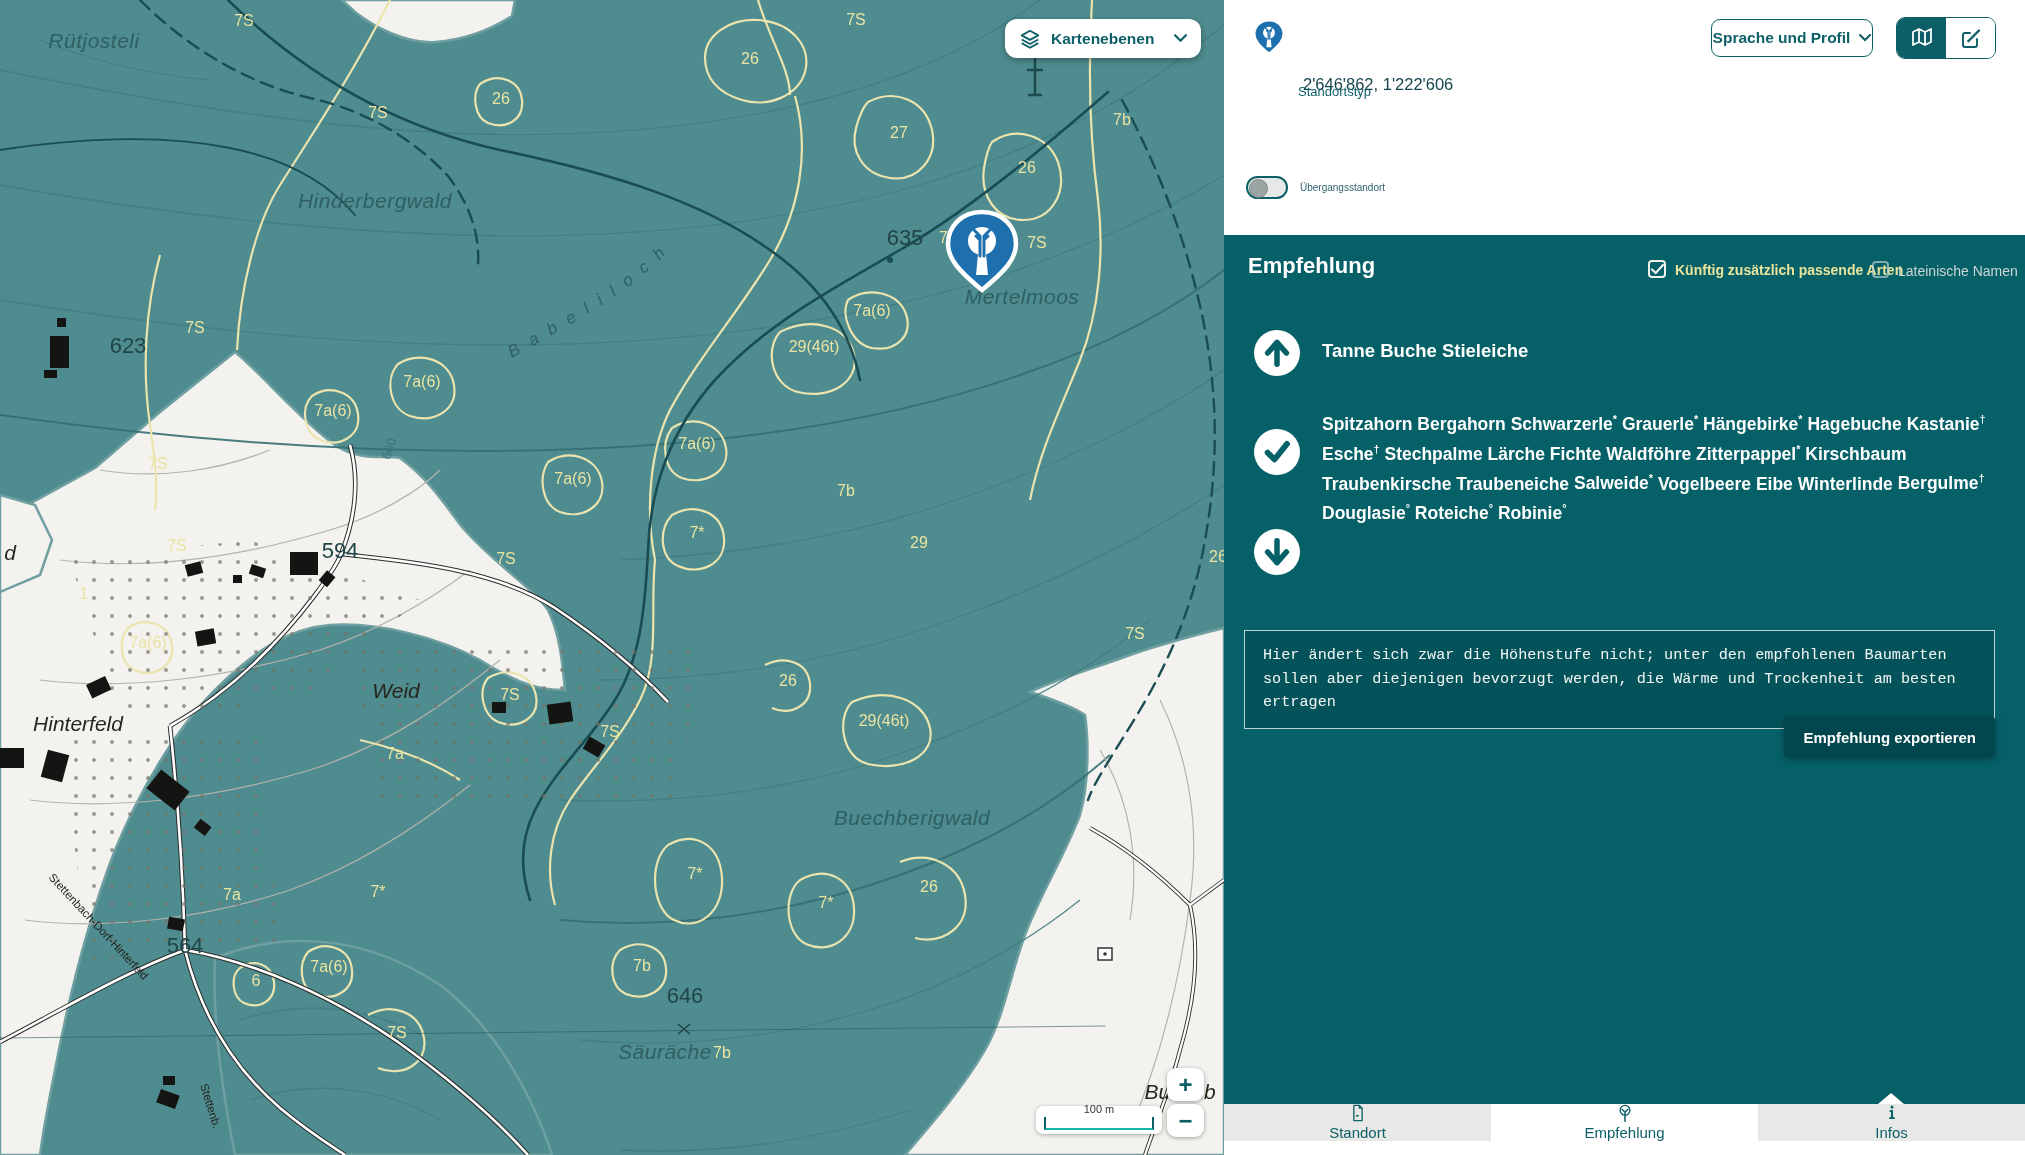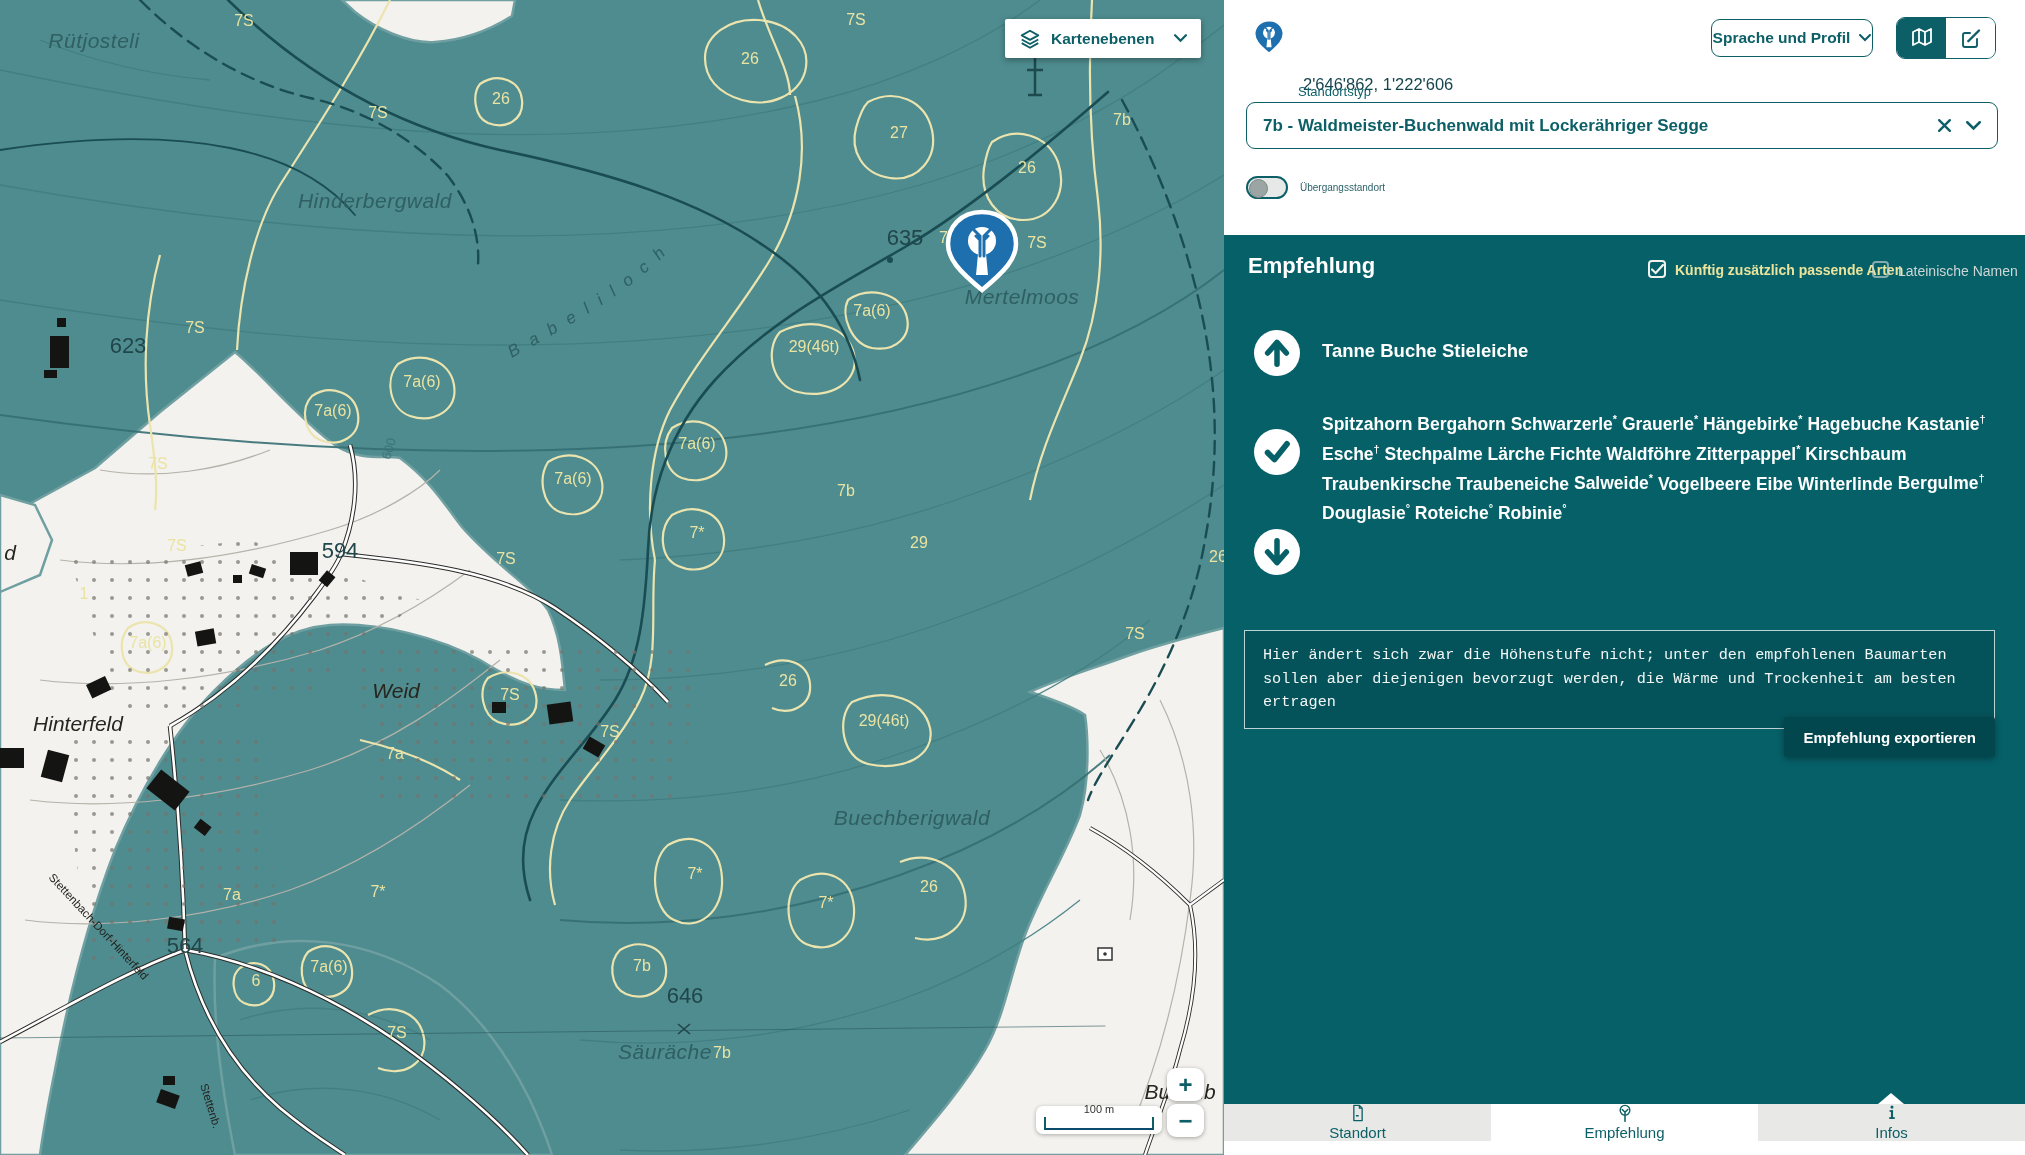--- a/index.html
+++ b/index.html
@@ -12,31 +12,31 @@
   .ml-code{fill:#eae3a2;font-size:16px;}
   .ml-place{fill:#2f5f63;font-style:italic;font-size:21px;letter-spacing:.5px;}
   .ml-placeD{fill:#26261f;font-style:italic;font-size:21px;}
   .ml-spot{fill:#21464a;font-size:22px;}
   .ml-roadlbl{fill:#23231f;font-size:11.5px;}
   .ml-contlbl{fill:#3c7376;font-size:13px;}
   #map-labels{text-anchor:middle;}
   .ml-stream{fill:#2f5f63;font-style:italic;font-size:17px;letter-spacing:12px;}
 
   .map-btn{position:absolute;display:flex;align-items:center;gap:10px;background:#fff;
-    border-radius:2px;box-shadow:0 2px 6px rgba(0,0,0,.35);color:#0c5f66;font-weight:bold;}
+    border-radius:12px;box-shadow:0 2px 6px rgba(0,0,0,.35);color:#0c5f66;font-weight:bold;}
   .layers-btn{left:1005px;top:19px;width:196px;height:39px;padding:0 14px;box-sizing:border-box;font-size:15.5px;cursor:pointer;}
   .layers-btn .grow{flex:1;}
   .zoomstack{position:absolute;left:1167px;top:1068px;width:37px;}
   .zbtn{width:37px;height:33px;background:#fff;border-radius:9px;box-shadow:0 1px 4px rgba(0,0,0,.35);
     color:#0c5f66;font-size:24px;font-weight:bold;display:flex;align-items:center;justify-content:center;cursor:pointer;}
   .zbtn + .zbtn{margin-top:3px;}
   .scalebar{position:absolute;left:1036px;top:1106px;width:126px;height:28px;background:#fff;border-radius:7px;
     box-shadow:0 1px 4px rgba(0,0,0,.3);display:flex;flex-direction:column;justify-content:flex-end;align-items:stretch;}
   .scaleline{height:11px;margin:0 8px 4px 8px;border-left:2px solid #0c5f66;border-right:2px solid #0c5f66;
-    border-bottom:2px solid #0c4a6e;position:relative;}
+    border-bottom:2px solid #14b8a6;position:relative;}
   .scaletext{position:absolute;left:0;right:0;top:-14px;text-align:center;font-size:11px;color:#33332f;}
 
   
   .panel{position:absolute;left:1224px;top:0;width:801px;height:1155px;background:#fff;}
   .hdr{position:absolute;left:0;top:0;width:100%;height:235px;background:#fff;}
   .hdr-pin{position:absolute;left:28px;top:17px;}
   .coords{position:absolute;left:79px;top:27px;font-size:16.5px;color:#17454d;margin-top:48px;}
   .lang-btn{position:absolute;left:487px;top:19px;width:162px;height:38px;box-sizing:border-box;
     border:1.6px solid #0c5f66;border-radius:9px;background:#fff;color:#0c5f66;font-weight:bold;font-size:15.5px;
     display:flex;align-items:center;justify-content:center;gap:9px;cursor:pointer;}
@@ -361,33 +361,20 @@
         </div>
         <div class="s idle">
           <svg width="24" height="24" viewBox="0 0 24 24">
             <path d="M18,13 L18,19 C18,20 17,21 16,21 L6,21 C5,21 4,20 4,19 L4,9 C4,8 5,7 6,7 L11,7" fill="none" stroke="#0c5f66" stroke-width="1.9" stroke-linecap="round"></path>
             <path d="M10,14.5 L20,4.5 M10,14.5 L9.3,15.2" fill="none" stroke="#0c5f66" stroke-width="2.4" stroke-linecap="round"></path>
           </svg>
         </div>
       </div>
 
       <div class="field-label">Standortstyp</div>
-      <div class="select">
-        <span class="val">7b - Waldmeister-Buchenwald mit Lockerähriger Segge</span>
-        <span class="icn">
-          <svg width="15" height="15" viewBox="0 0 14 14">
-            <path d="M2,2 L12,12 M12,2 L2,12" stroke="#0c5f66" stroke-width="2.2" stroke-linecap="round"></path>
-          </svg>
-        </span>
-        <span class="icn">
-          <svg width="15" height="10" viewBox="0 0 12 8">
-            <path d="M1,1 L6,6 L11,1" fill="none" stroke="#0c5f66" stroke-width="2" stroke-linecap="round"></path>
-          </svg>
-        </span>
-      </div>
 
       <div class="toggle-row">
         <div class="toggle">
           <div class="knob"></div>
         </div>
         <span class="toggle-label">Übergangsstandort</span>
       </div>
     </div>
 
     <div class="teal">

